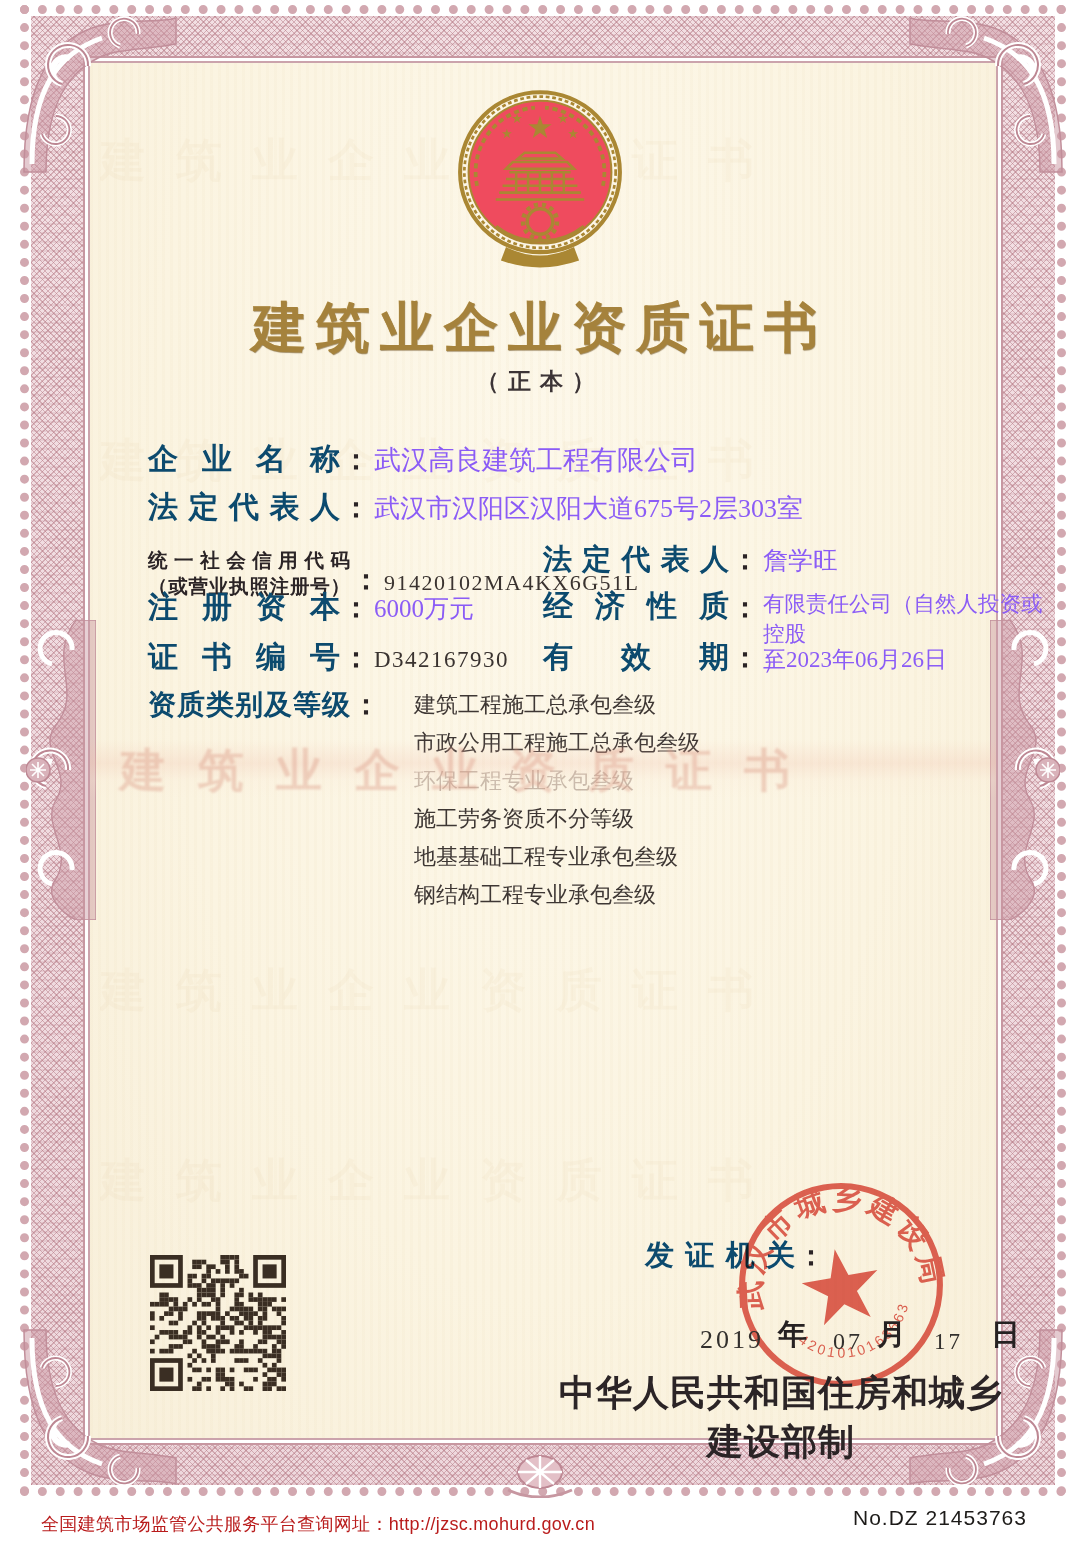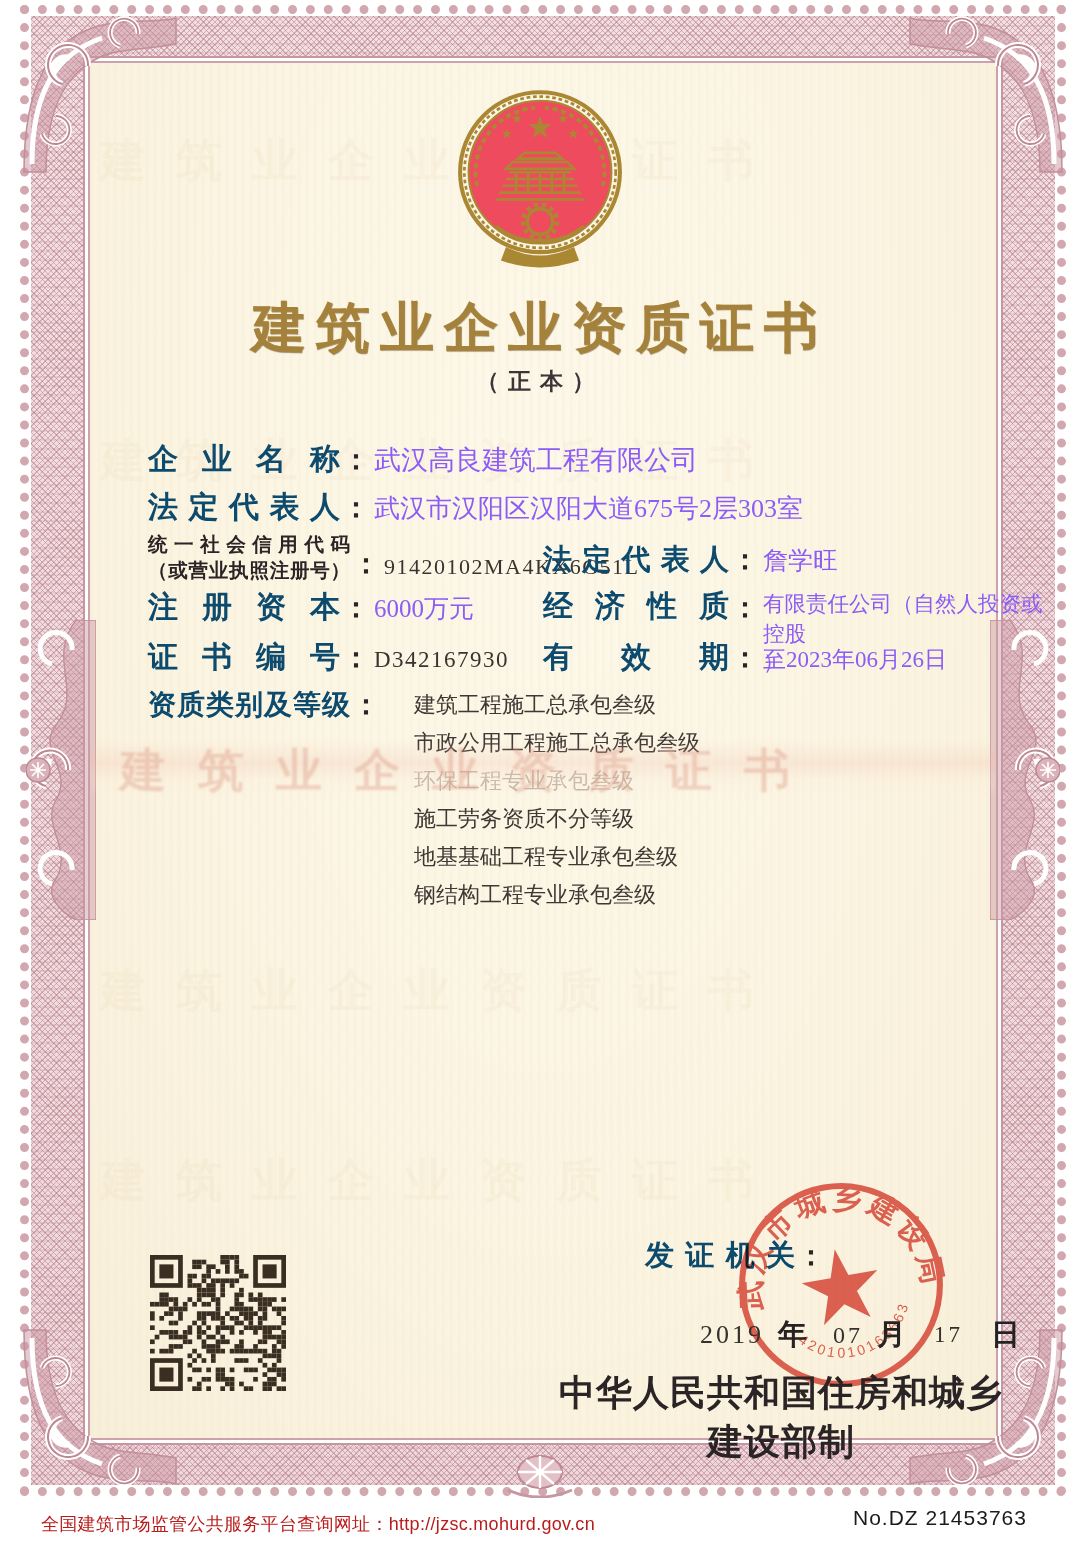--- a/index.html
+++ b/index.html
@@ -45,31 +45,31 @@
 
   
   .row{position:absolute;display:flex;align-items:baseline;}
   .lbl{font-weight:900;color:#0c4a6e;font-size:30px;display:inline-block;
       text-align:justify;text-align-last:justify;line-height:1.15;}
   .w4{width:192px;} .w5{width:186px;font-size:29px;} .wE{width:186px;}
   .colon{font-weight:900;color:#2b2426;font-size:28px;margin:0 4px 0 2px;}
   .val{font-family:Liberation Serif, serif;color:#8b5cf6;font-size:26px;}
   .num{font-family:"Liberation Serif","DejaVu Serif",serif;letter-spacing:1.5px;color:#3a3330;}
   .small-lbl{font-weight:900;color:#2b2426;font-size:19.5px;line-height:26px;width:202px;
-      text-align:justify;text-align-last:justify;}
+      text-align:justify;text-align-last:justify;margin-top:16px;}
   .qual-items div{font-family:"Liberation Serif","DejaVu Serif",serif;color:#3e3734;
       font-size:22px;line-height:38px;margin-left:30px;}
   .qual-items div:nth-child(3){opacity:.5;color:#8a7265;filter:blur(.4px);}
 
   
   .authority{position:absolute;left:645px;top:1237px;display:flex;align-items:baseline;}
   .authority .lbl{width:150px;font-size:29px;}
   .seal{position:absolute;left:732px;top:1176px;opacity:.88;mix-blend-mode:multiply;
       transform:rotate(-10deg);}
-  .date-row{position:absolute;left:700px;top:1315px;display:flex;align-items:center;}
+  .date-row{position:absolute;left:700px;top:1315px;display:flex;align-items:flex-end;}
   .date-row .dnum{font-family:"Liberation Serif","DejaVu Serif",serif;font-size:26px;
       letter-spacing:3px;color:#33302d;}
   .date-row .dunit{font-weight:900;font-size:29px;color:#262122;}
   .ministry{position:absolute;left:556px;top:1369px;width:450px;text-align:center;
       font-weight:900;font-size:36px;letter-spacing:1px;color:#2b2426;}
   .qr{position:absolute;left:150px;top:1255px;}
 
   
   .footer-query{position:absolute;left:33px;top:1512px;font-size:18px;color:#b91c1c;letter-spacing:.3px;margin-left:8px;}
   .footer-serial{position:absolute;left:853px;top:1506px;font-size:21px;color:#1d1b19;letter-spacing:1px;}

